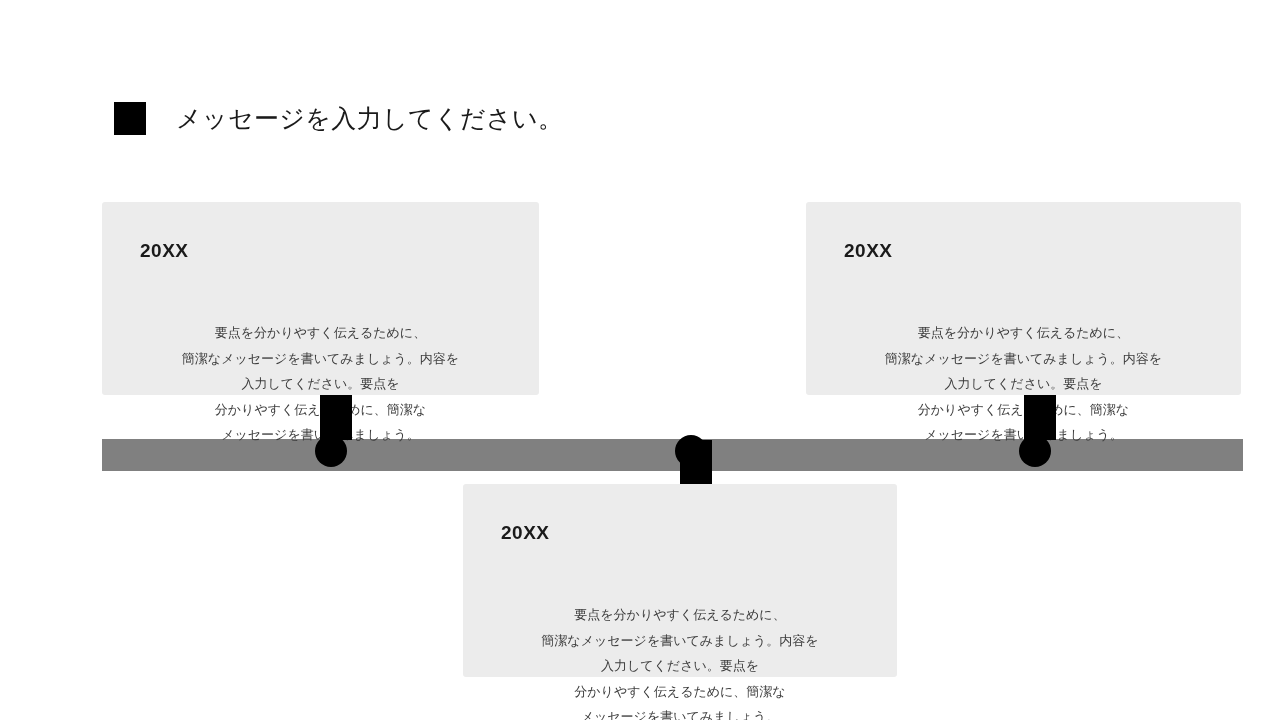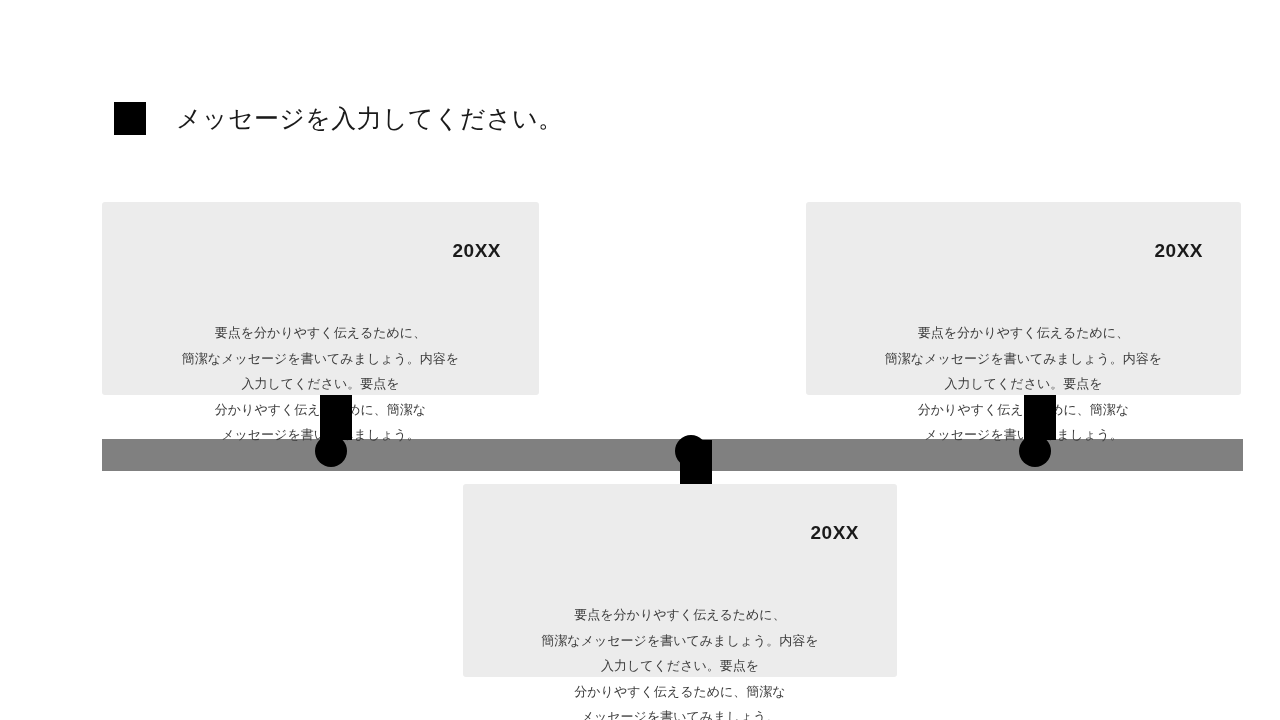--- a/index.html
+++ b/index.html
@@ -71,21 +71,21 @@
 
   
   .card {
     position: absolute;
     background: #ececec;
     border-radius: 3px;
     padding: 0 22px;
   }
 
   .card-year {
-    text-align: right;
+    text-align: left;
     font-size: 19px;
     font-weight: bold;
     color: #1a1a1a;
     margin-top: 22px;
     letter-spacing: 0.5px;
   }
 
   .card-body {
     margin-top: 26px;
     text-align: center;

